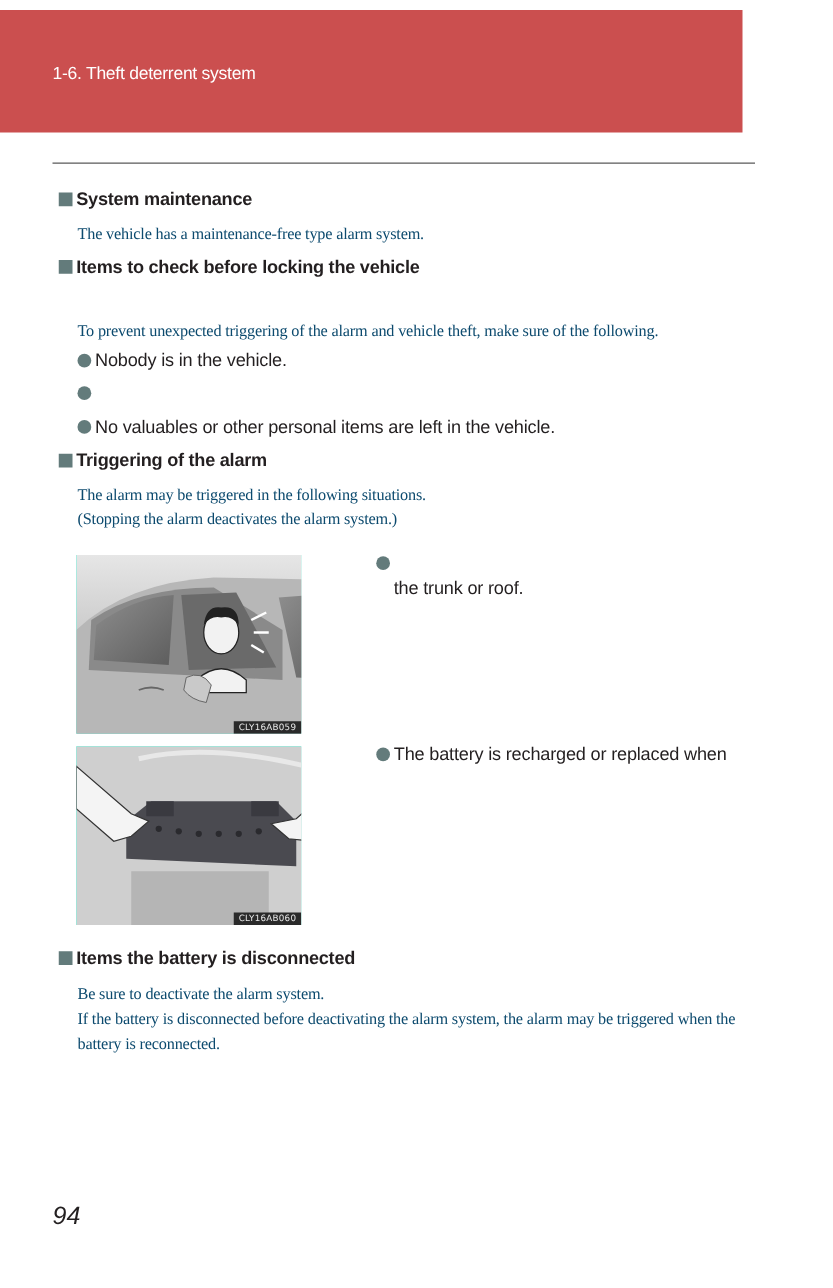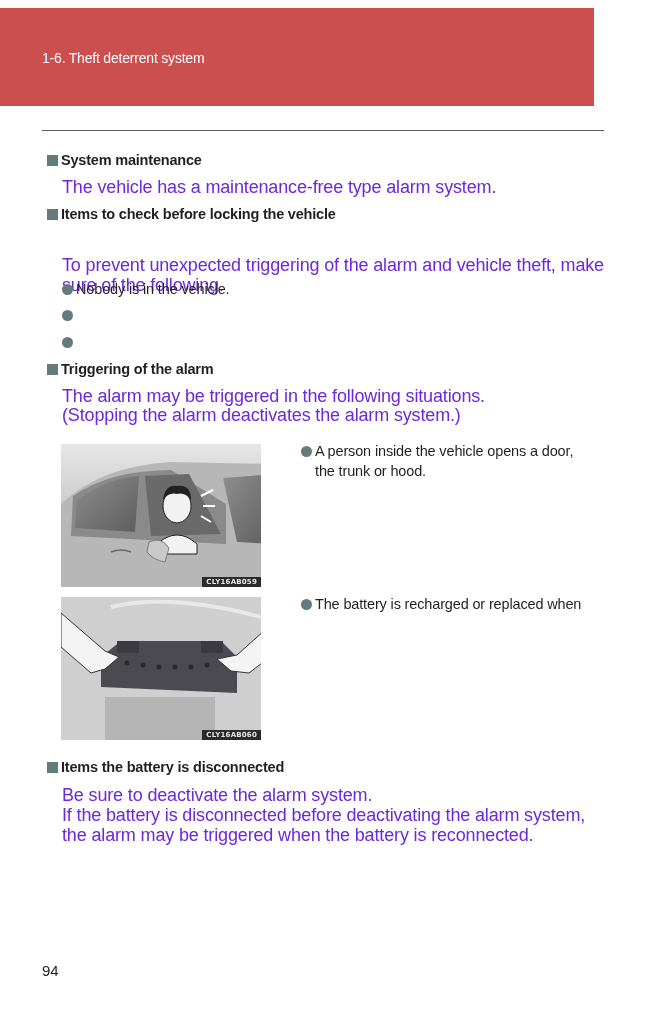--- a/index.html
+++ b/index.html
@@ -22,44 +22,44 @@
   }
   .heading {
     position: absolute; left: 47px; font-size: 14.5px; font-weight: bold;
     color: #231f20; letter-spacing: -0.2px;
   }
   .heading .sq {
     display: inline-block; width: 11px; height: 11px; background: #637b7b;
     margin-right: 3px; vertical-align: -1px;
   }
   .para {
-    position: absolute; left: 62px; width: 545px; font-size: 18px;
-    line-height: 20px; color: #6d28d9; letter-spacing: -0.15px;
+    position: absolute; left: 62px; width: 545px; font-size: 13px;
+    line-height: 20px; color: #0c4a6e; letter-spacing: -0.15px; font-family: Liberation Serif, serif;
   }
   .bullet {
     position: absolute; font-size: 14.5px; line-height: 20px; color: #231f20;
     letter-spacing: -0.15px;
   }
   .dot {
     display: inline-block; width: 11px; height: 11px; border-radius: 50%;
     background: #637b7b; margin-right: 3px; vertical-align: -1px;
   }
   .bullet .cont { display: block; padding-left: 14px; }
   .photo {
-    position: absolute; left: 61px; width: 200px; height: 143px;
-    overflow: hidden; background: #5eead4; font-weight: bold;
+    position: absolute; left: 61px; width: 180px; height: 143px;
+    overflow: hidden; background: #5eead4;
   }
   .photo svg { display: block; }
   .code-label {
     position: absolute; right: 0; bottom: 0; background: #2a2a2a; color: #e8e8e8;
     font-family: "DejaVu Sans", sans-serif; font-size: 7px; padding: 1px 4px;
     letter-spacing: 0.2px;
   }
   .page-number {
-    position: absolute; left: 42px; top: 962px; font-size: 15px; color: #231f20;
+    position: absolute; left: 42px; top: 962px; font-size: 20px; color: #231f20; font-style: italic;
   }
 </style>
 </head>
 <body>
 
 <div class="header-band">
   <div class="header-title">1-6. Theft deterrent system</div>
 </div>
 <div class="rule"></div>
 
@@ -73,21 +73,21 @@
 </div>
 <div class="para" style="top:231px;margin-top:24px;">To prevent unexpected triggering of the alarm and vehicle theft, make sure of the following.</div>
 
 <div class="bullet" style="left:62px; top:279px;">
   <span class="dot"></span><span>Nobody is in the vehicle.</span>
 </div>
 <div class="bullet" style="left:62px; top:305px;">
   <span class="dot"></span>
 </div>
 <div class="bullet" style="left:62px; top:332px;">
-  <span class="dot"></span>
+  <span class="dot"></span><span>No valuables or other personal items are left in the vehicle.</span>
 </div>
 
 <div class="heading" style="top:361px;">
   <span class="sq"></span><span>Triggering of the alarm</span>
 </div>
 <div class="para" style="top:386px;">The alarm may be triggered in the following situations.</div>
 <div class="para" style="top:405px;">(Stopping the alarm deactivates the alarm system.)</div>
 
 <div class="photo" style="top:444px;">
   <svg width="214" height="143" viewBox="0 0 214 143">
@@ -112,22 +112,22 @@
     <path d="M96 100 Q116 82 136 100 L136 110 L96 110 Z" fill="#f2f2f2" stroke="#222" stroke-width="1"></path>
     <path d="M88 98 Q100 92 108 104 L104 118 Q92 116 86 108 Z" fill="#c9c9c9" stroke="#666" stroke-width="0.8"></path>
     <line x1="140" y1="52" x2="152" y2="46" stroke="#fff" stroke-width="2"></line>
     <line x1="142" y1="62" x2="154" y2="62" stroke="#fff" stroke-width="2"></line>
     <line x1="140" y1="72" x2="150" y2="78" stroke="#fff" stroke-width="2"></line>
     <path d="M50 108 Q60 104 70 108" stroke="#666" stroke-width="1.5" fill="none"></path>
   </svg>
   <div class="code-label">CLY16AB059</div>
 </div>
 <div class="bullet" style="left:301px; top:441px; width:300px;">
-  <span class="dot"></span><span>A person inside the vehicle opens a door,</span>
-  <span class="cont">the trunk or hood.</span>
+  <span class="dot"></span>
+  <span class="cont">the trunk or roof.</span>
 </div>
 
 <div class="photo" style="top:597px;">
   <svg width="214" height="143" viewBox="0 0 214 143">
     <rect width="214" height="143" fill="#cfcfcf"></rect>
     <path d="M50 10 Q110 -4 200 20" stroke="#e8e8e8" stroke-width="4" fill="none"></path>
     <path d="M40 60 L60 44 L160 44 L176 60 L176 96 L40 90 Z" fill="#4a4a50"></path>
     <rect x="56" y="44" width="22" height="12" fill="#3a3a40"></rect>
     <rect x="140" y="44" width="22" height="12" fill="#3a3a40"></rect>
     <g fill="#2a2a2e">

